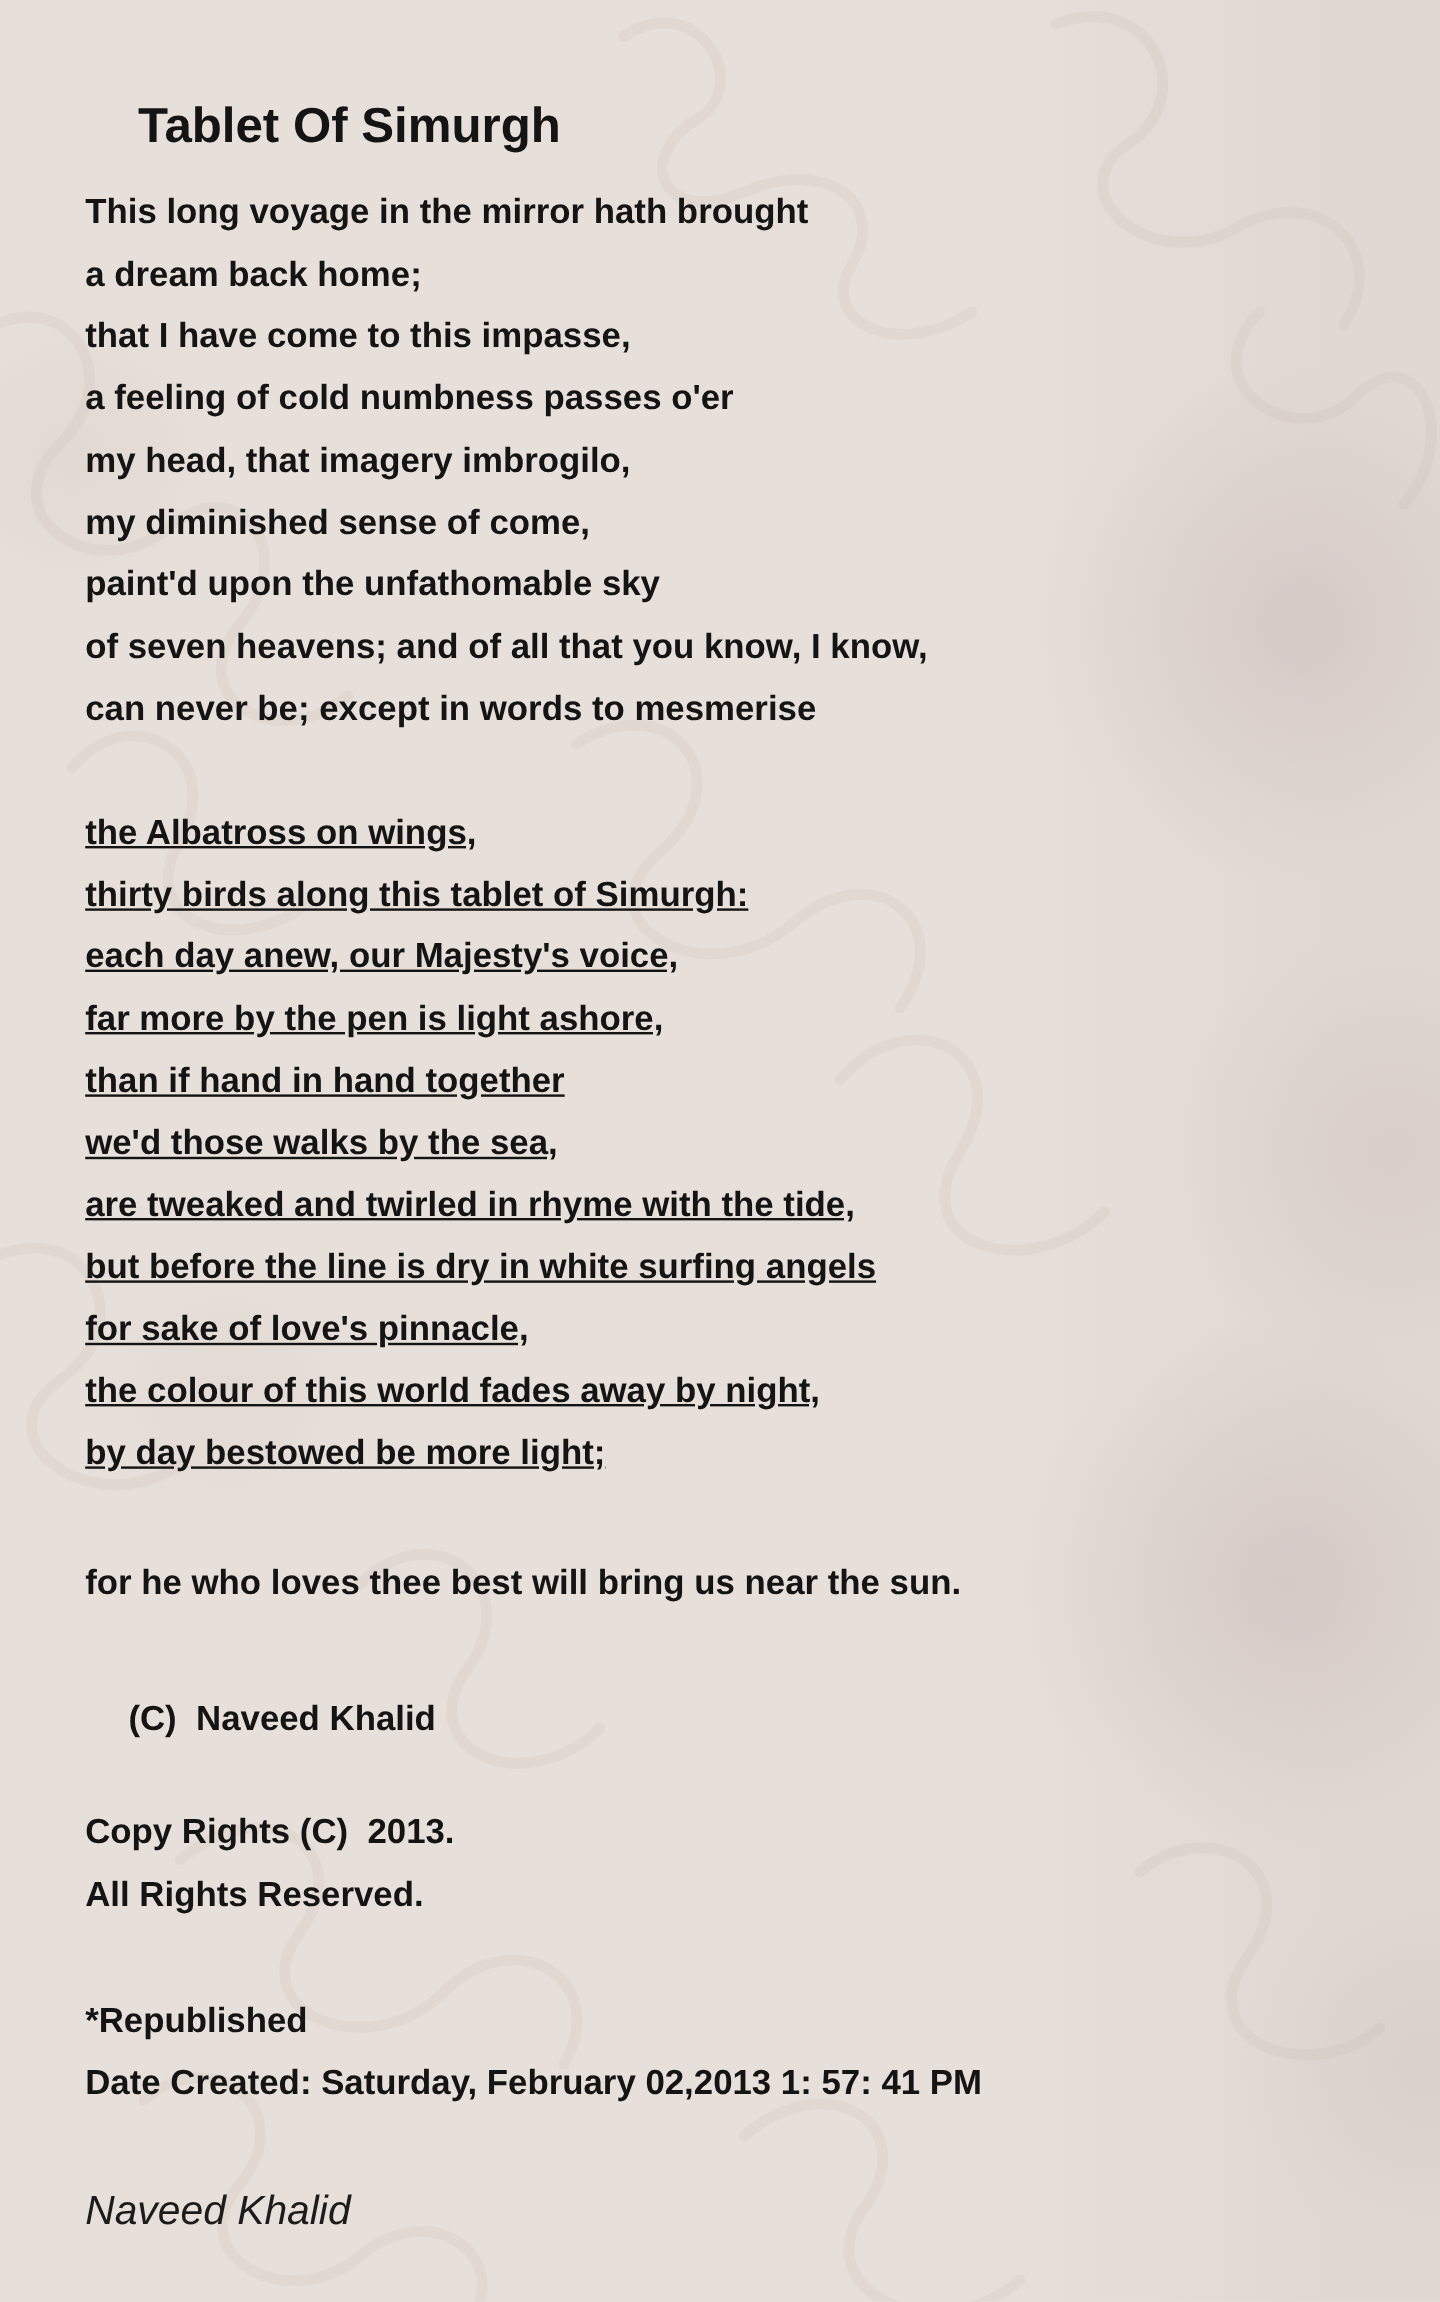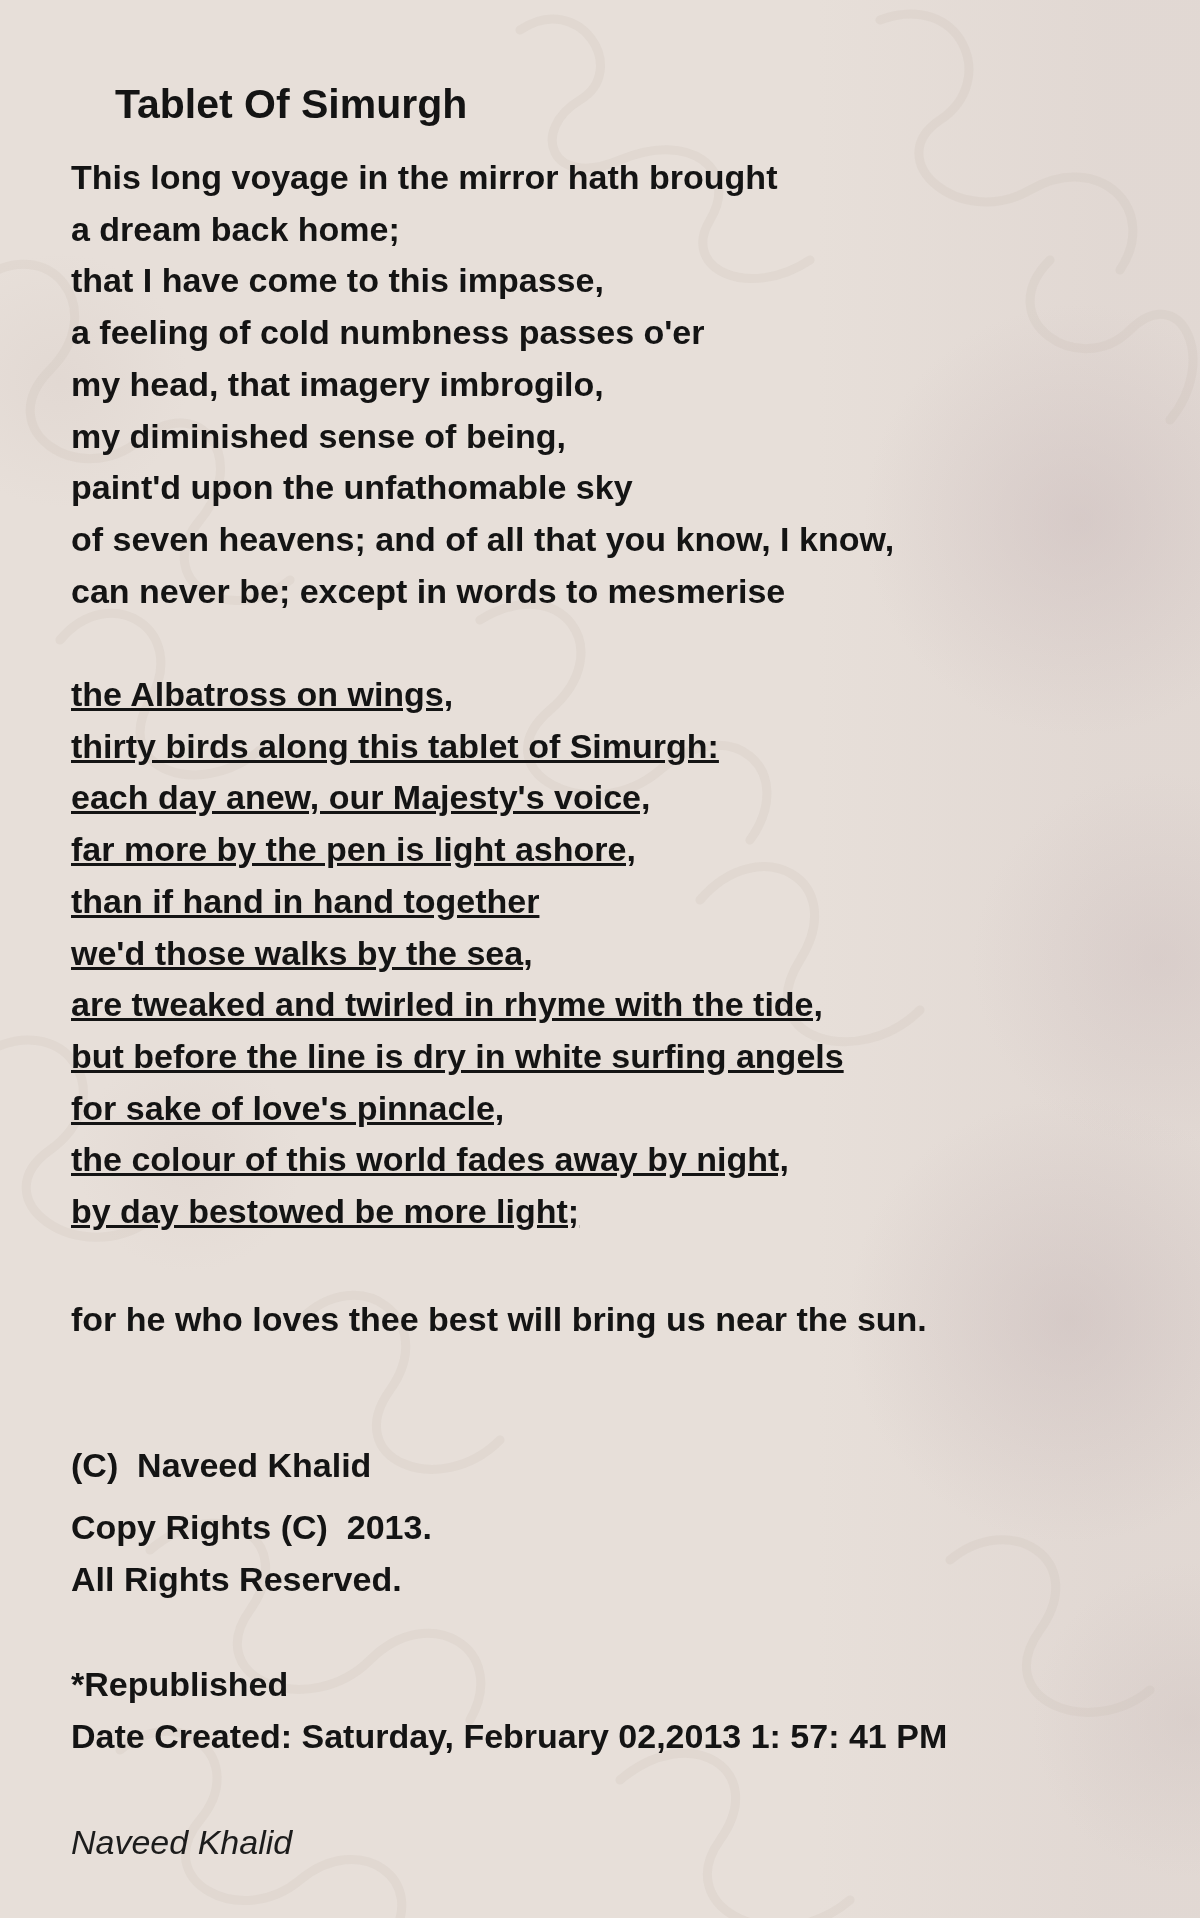--- a/index.html
+++ b/index.html
@@ -43,28 +43,28 @@
     line-height: 52px;
     white-space: pre;
     margin-left: 44px;
   }
   .block {
     position: absolute;
     left: 71px;
     font-weight: bold;
   }
   .line {
-    font-size: 34px;
+    font-size: 29px;
     line-height: 51.7px;
     white-space: pre;
   }
   .stanza-1     { top: 152px; }
   .stanza-2     { top: 669px; text-decoration: underline; }
   .closing-line { top: 1294px; }
-  .copyright    { top: 1440px; }
+  .copyright    { top: 1408px; margin-left: 36px; }
   .rights       { top: 1502px; }
   .republished  { top: 1659px; }
   .signature {
     position: absolute;
     left: 71px;
     top: 1816px;
     font-size: 34px;
     font-style: italic;
     font-weight: normal;
     line-height: 52px;
@@ -97,21 +97,21 @@
 <div class="page">
 
   <h1 class="title">Tablet Of Simurgh</h1>
 
   <div class="block stanza-1">
     <div class="line">This long voyage in the mirror hath brought</div>
     <div class="line">a dream back home;</div>
     <div class="line">that I have come to this impasse,</div>
     <div class="line">a feeling of cold numbness passes o'er</div>
     <div class="line">my head, that imagery imbrogilo,</div>
-    <div class="line">my diminished sense of being,</div>
+    <div class="line">my diminished sense of come,</div>
     <div class="line">paint'd upon the unfathomable sky</div>
     <div class="line">of seven heavens; and of all that you know, I know,</div>
     <div class="line">can never be; except in words to mesmerise</div>
   </div>
 
   <div class="block stanza-2">
     <div class="line">the Albatross on wings,</div>
     <div class="line">thirty birds along this tablet of Simurgh:</div>
     <div class="line">each day anew, our Majesty's voice,</div>
     <div class="line">far more by the pen is light ashore,</div>

